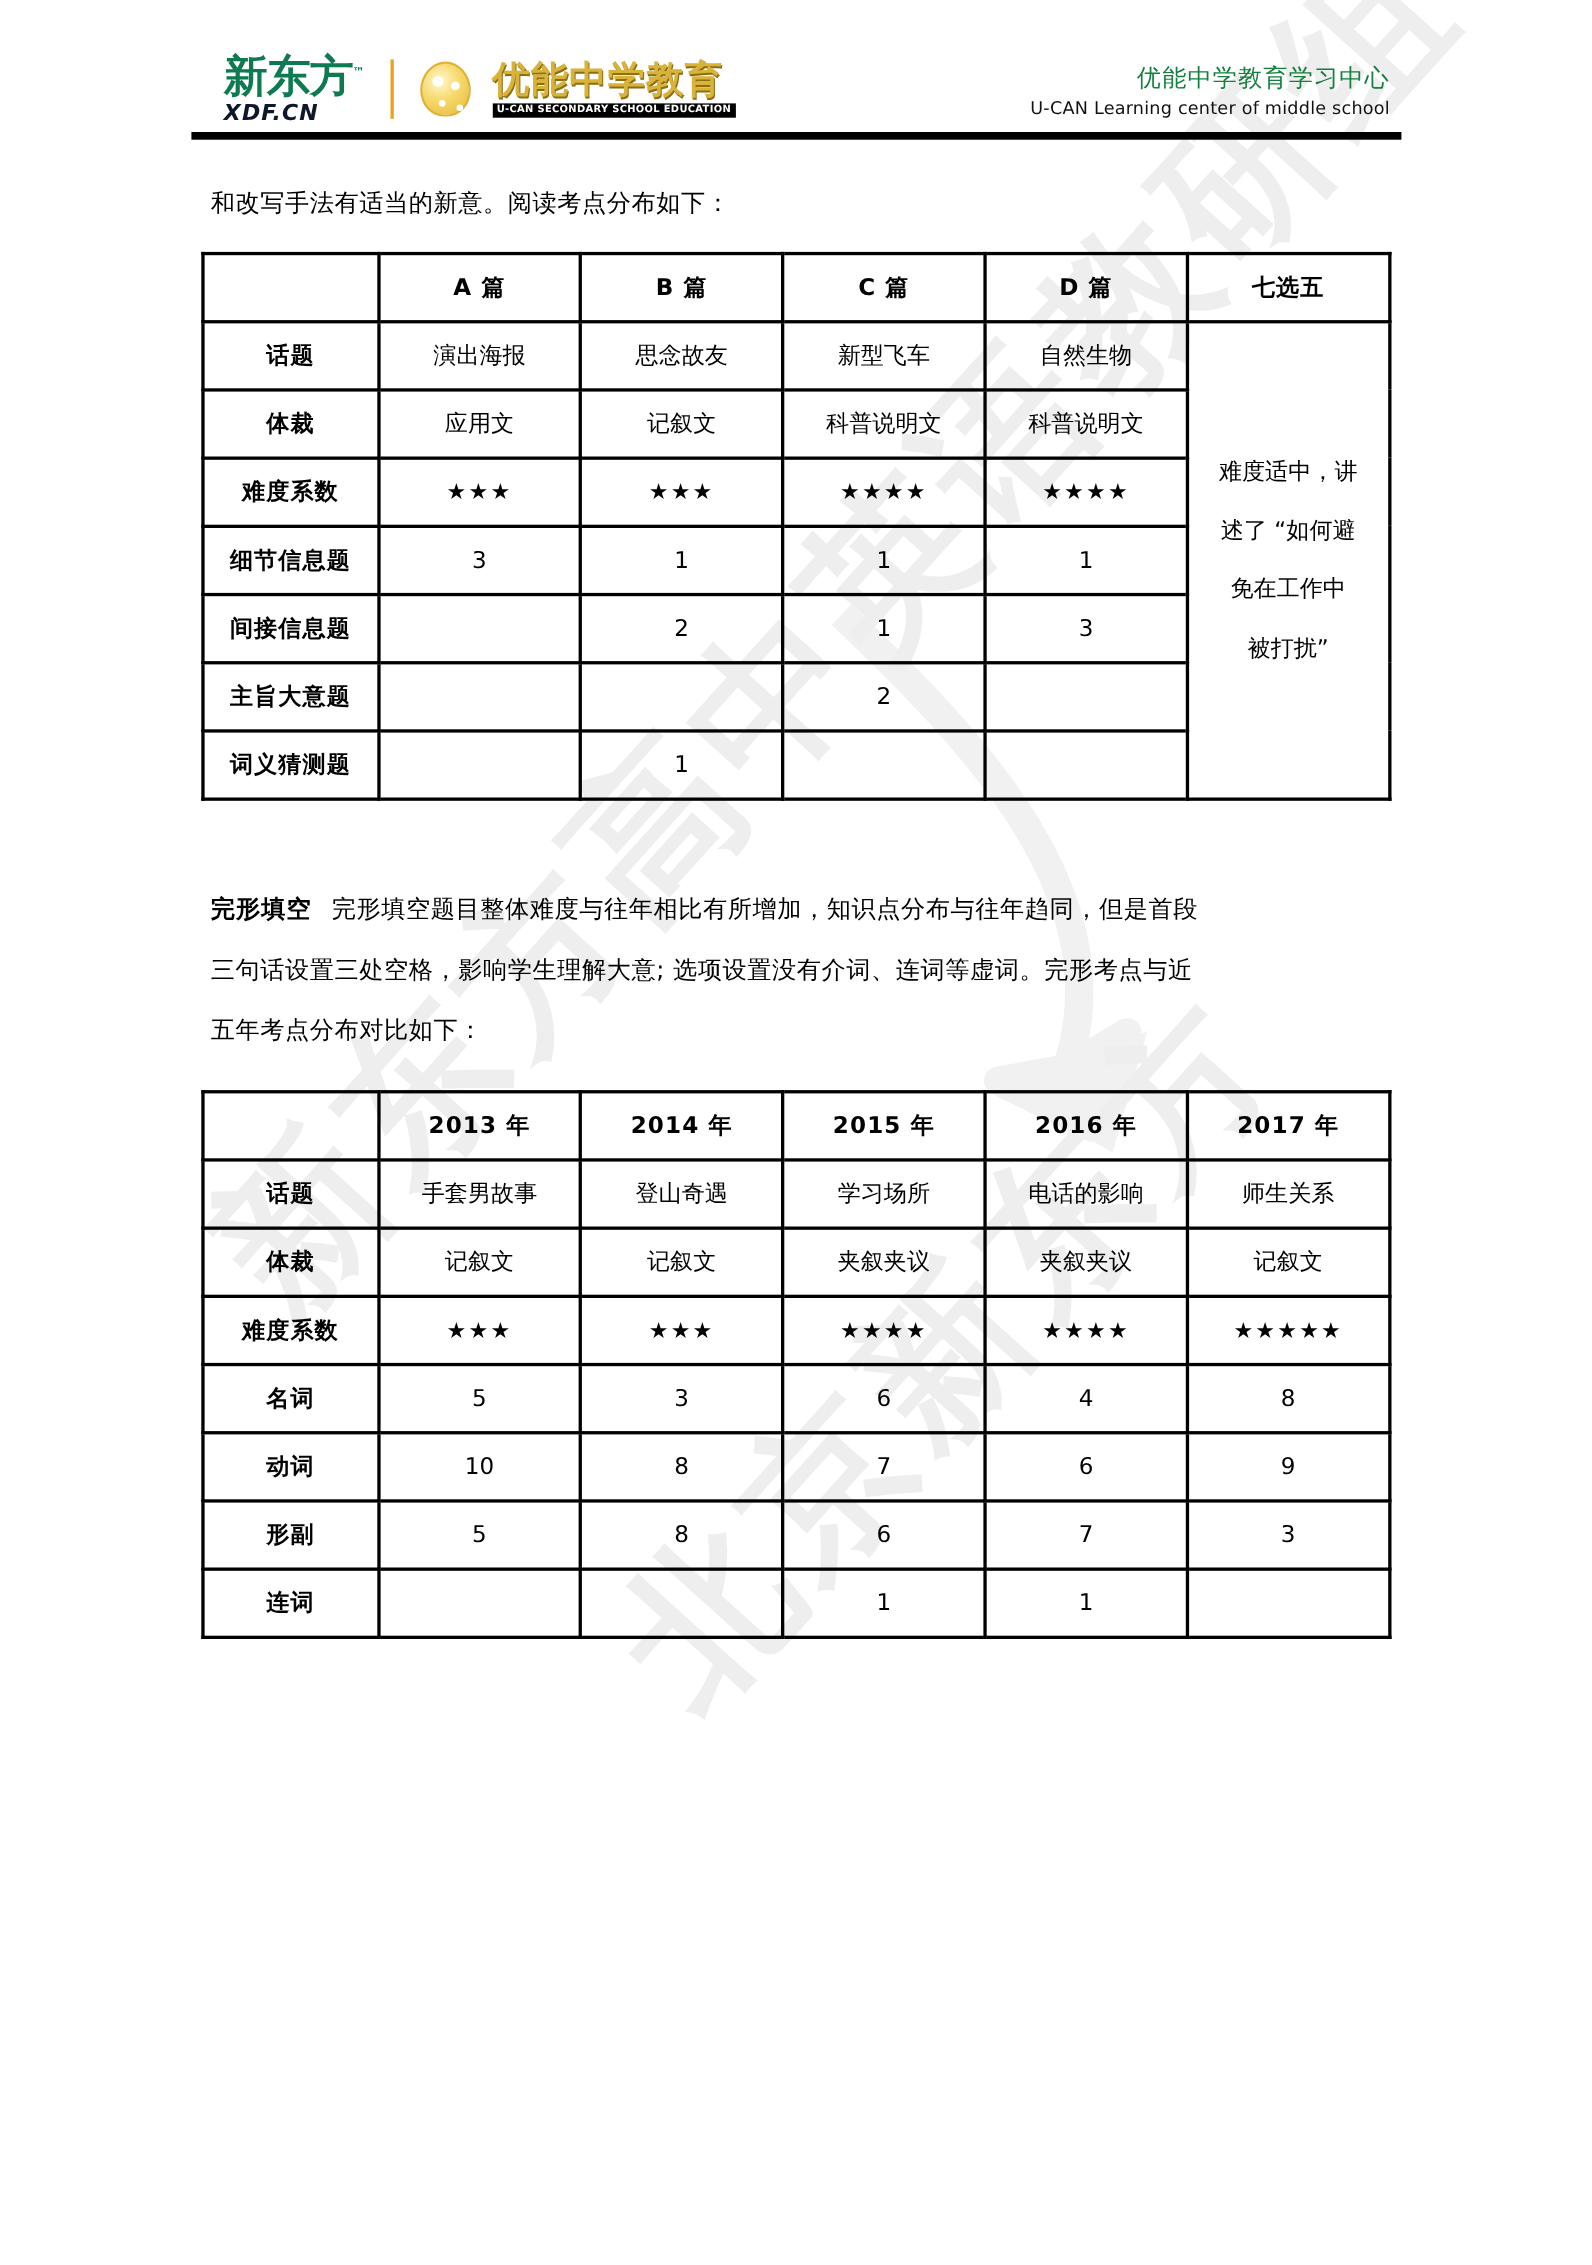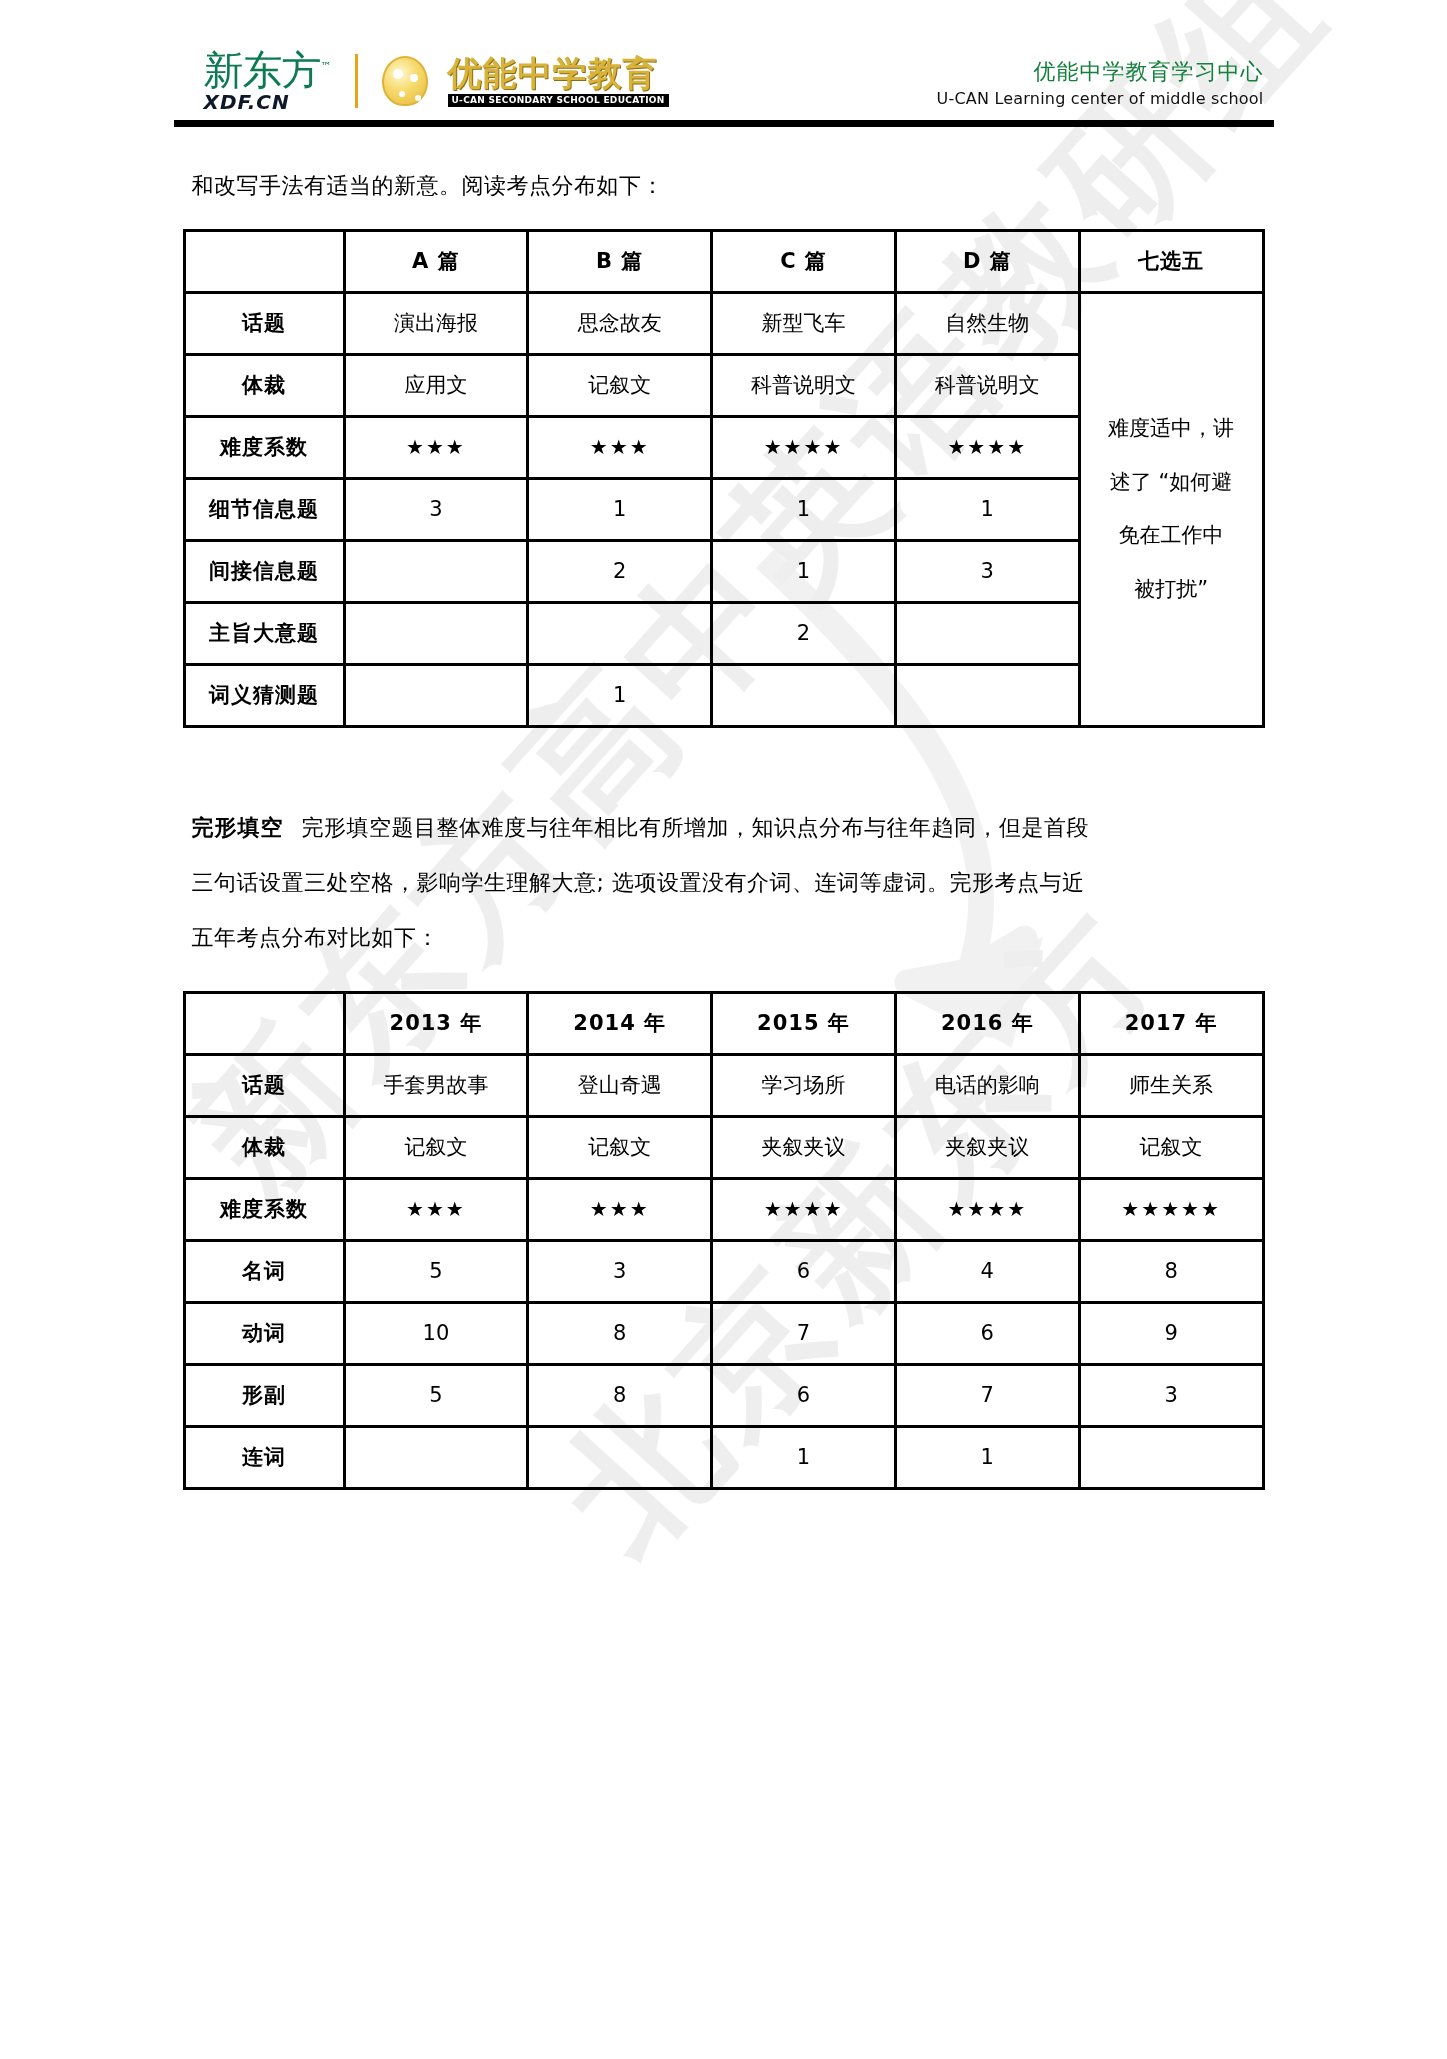--- a/index.html
+++ b/index.html
@@ -77,21 +77,21 @@
     padding-left: 30px;
   }
   .logo-xdf {
     display: flex;
     flex-direction: column;
     align-items: flex-start;
     line-height: 1;
   }
   .logo-xdf-cn {
     font-size: 40px;
-    font-weight: 400;
+    font-weight: 700;
     color: #0d7a52;
     letter-spacing: -1px;
     font-family: "DejaVu Sans", "Liberation Sans", sans-serif;
     position: relative;
   }
   .logo-xdf-tm {
     font-size: 11px;
     vertical-align: super;
     color: #0d7a52;
   }

